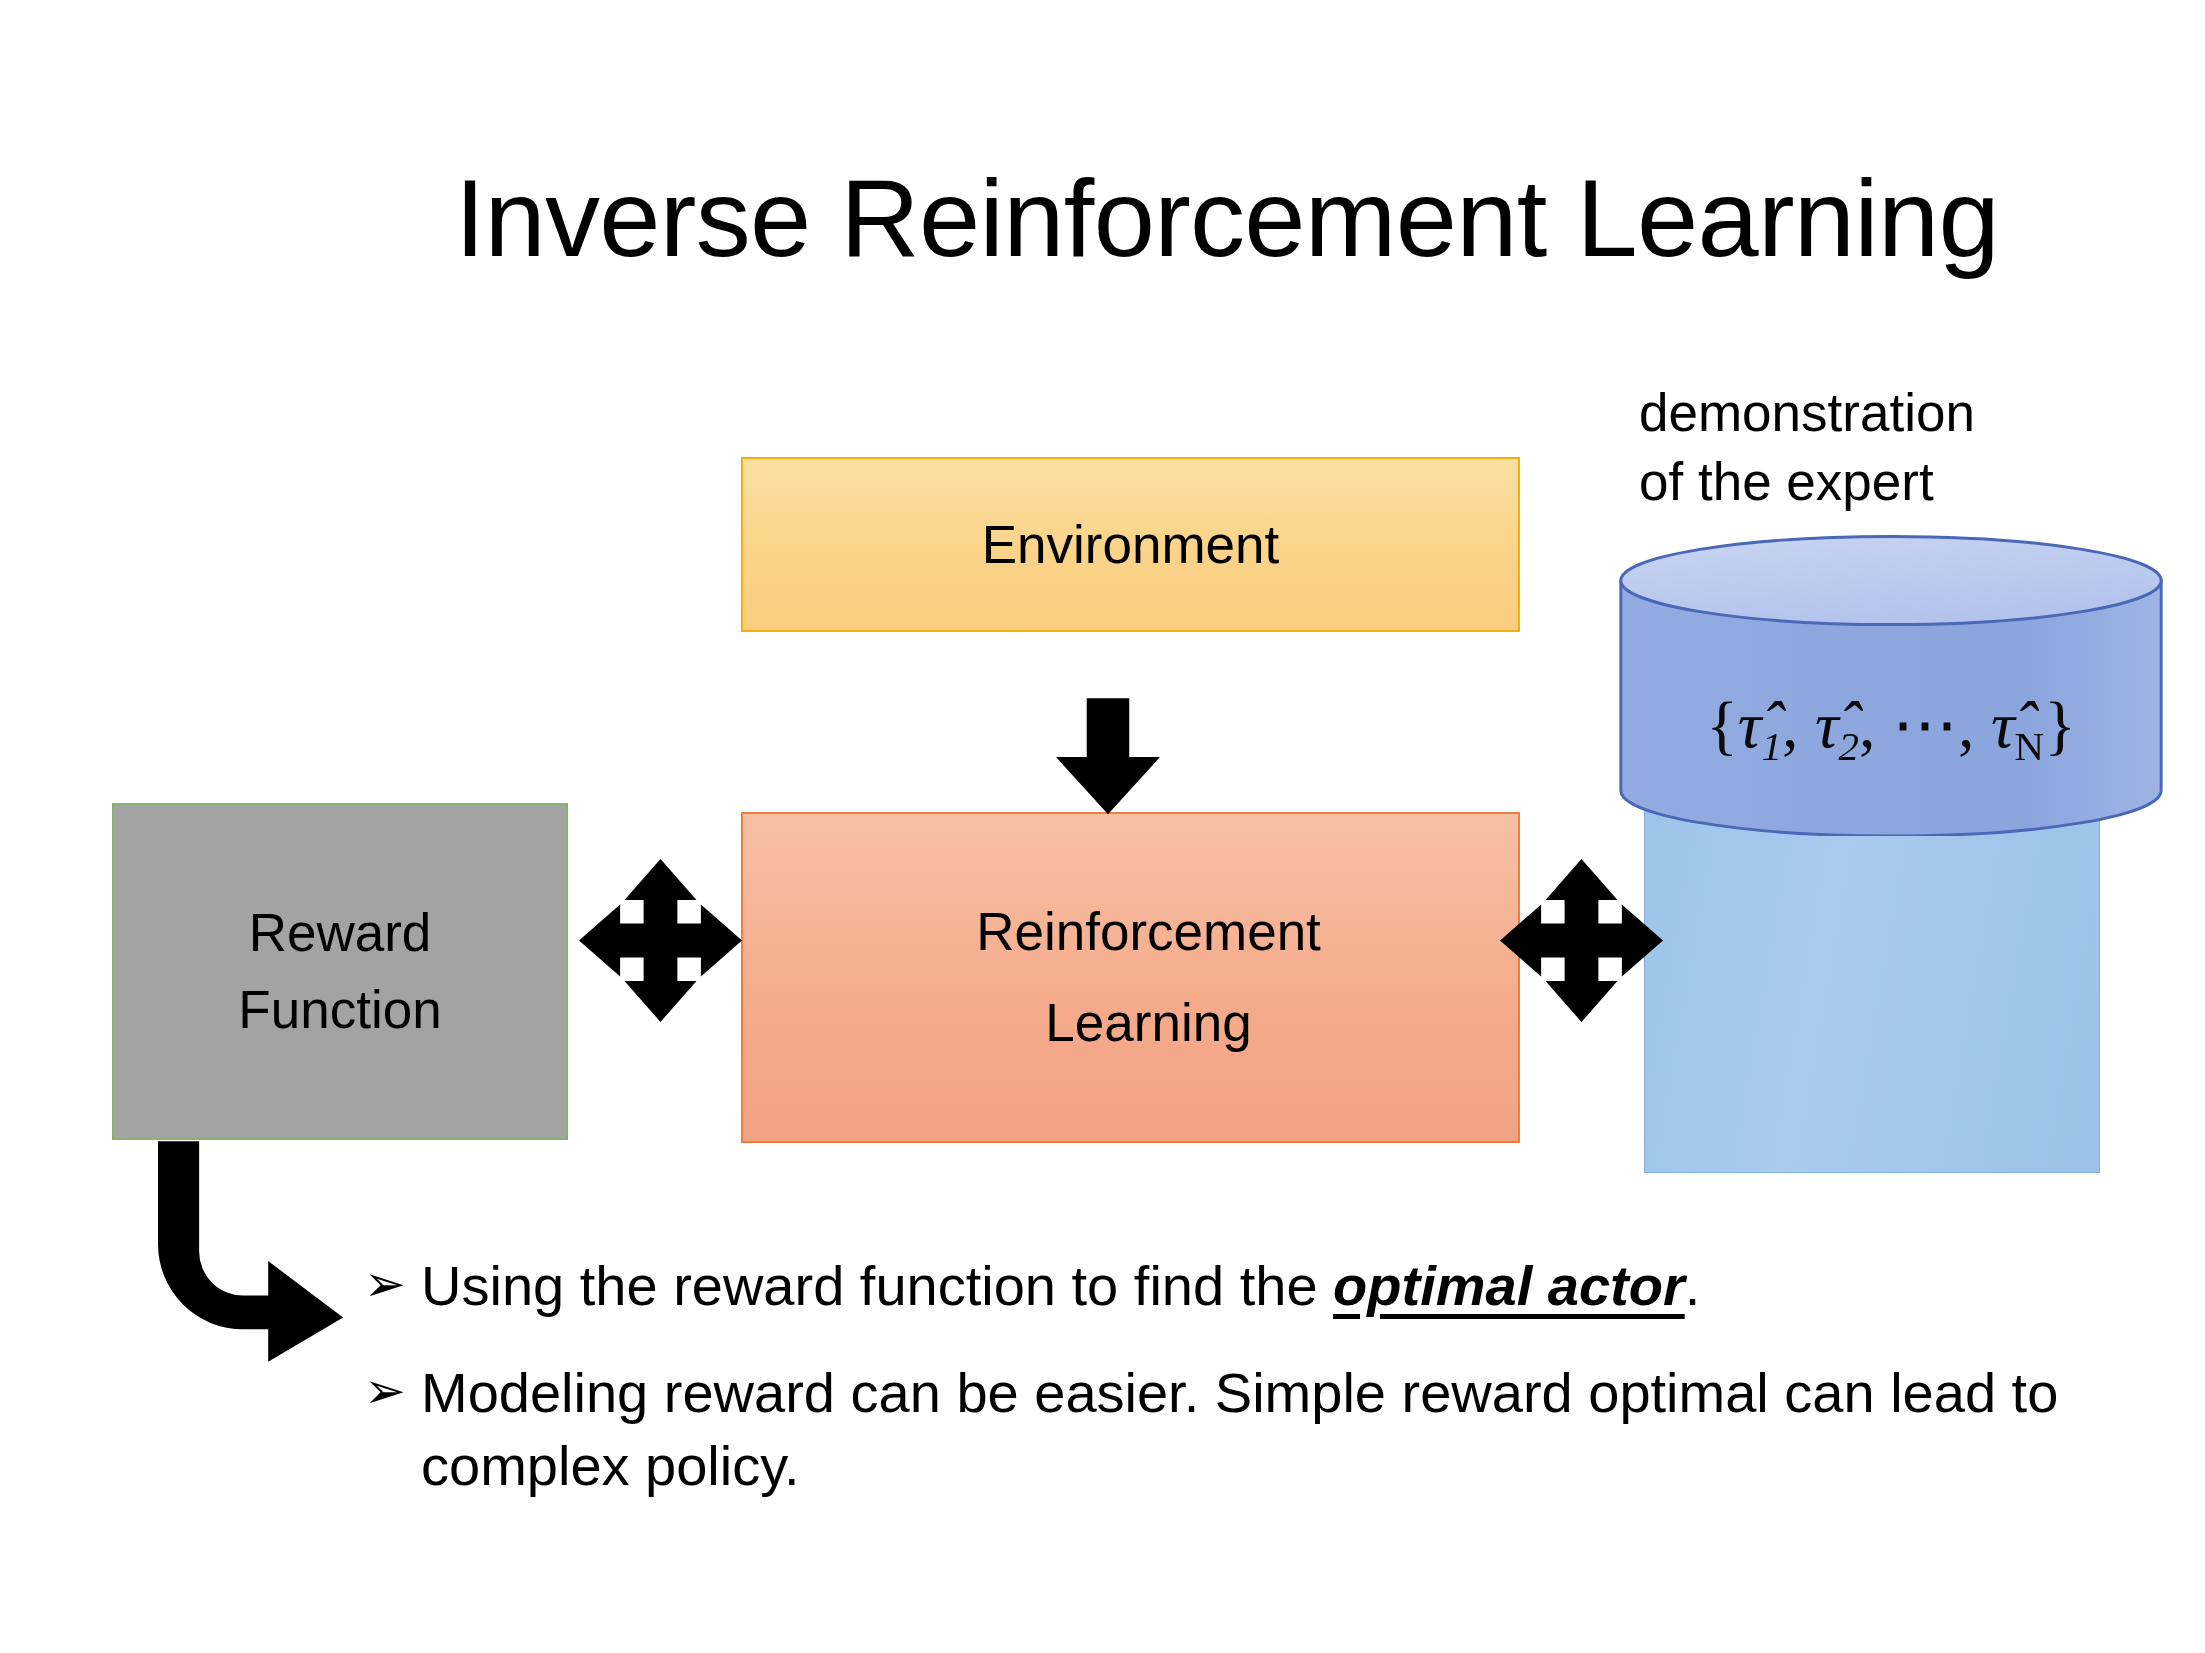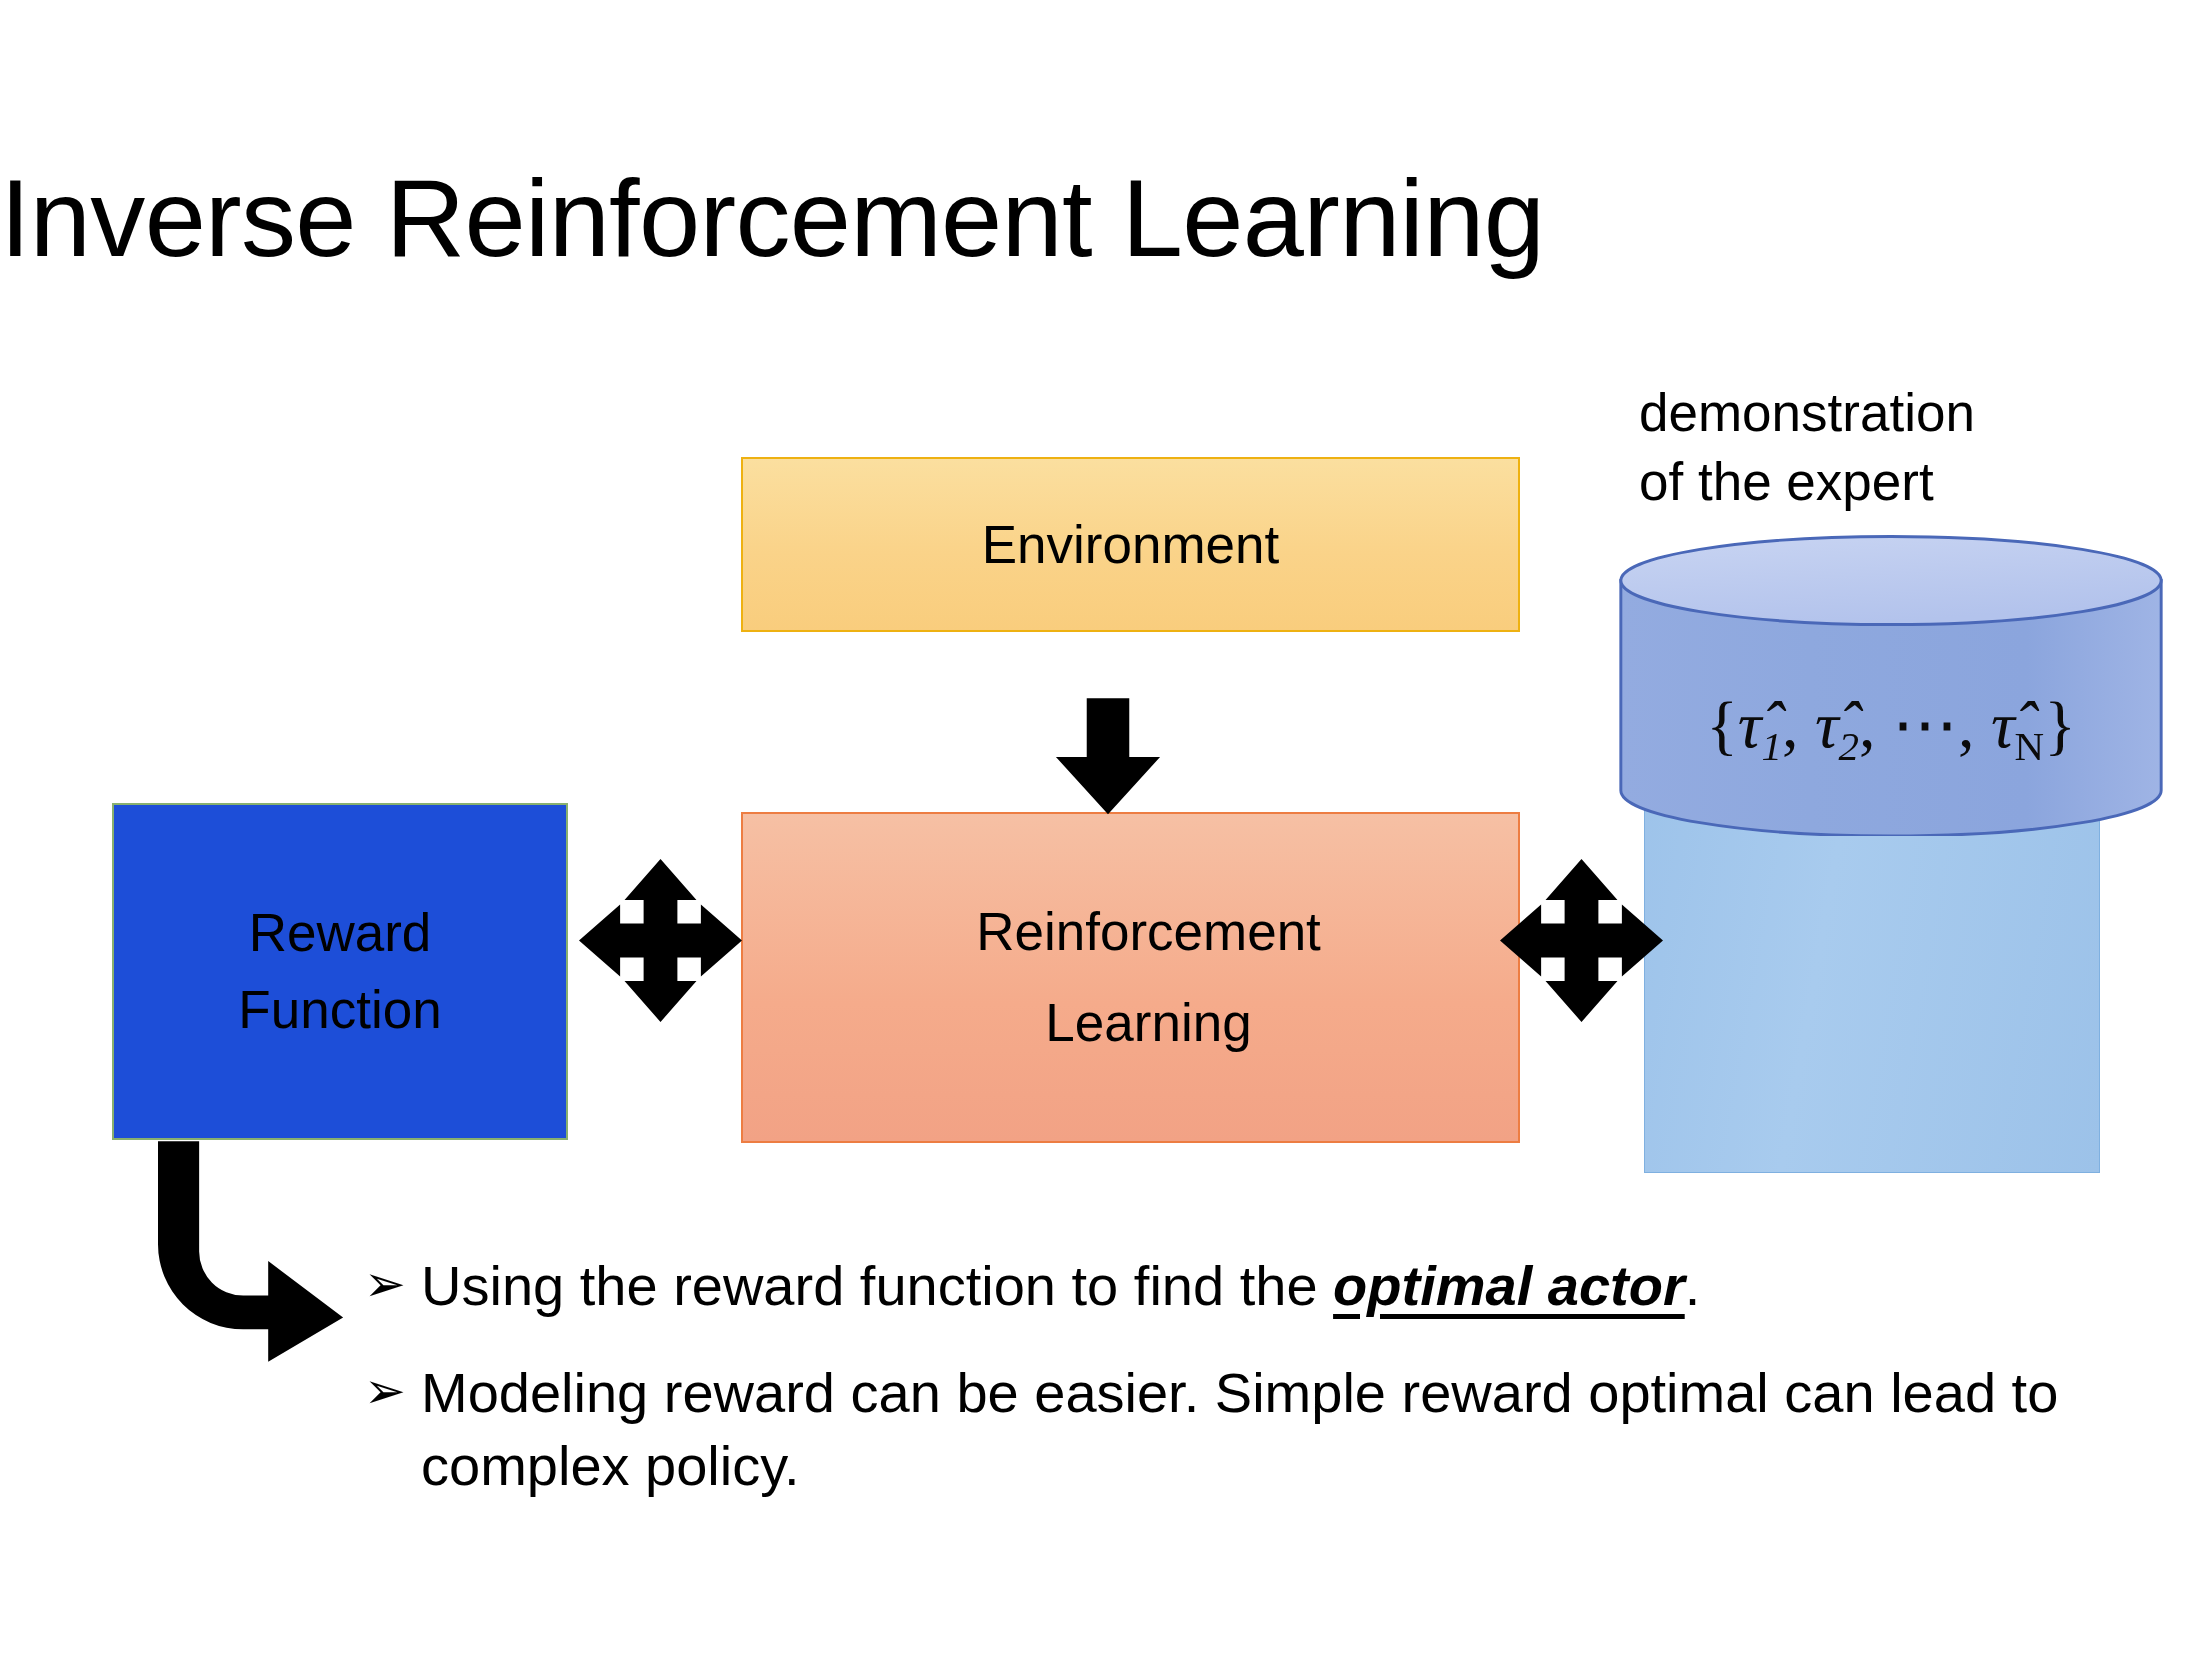--- a/index.html
+++ b/index.html
@@ -17,21 +17,21 @@
     background: #ffffff;
     overflow: hidden;
   }
 
   
   #slide-title {
     position: absolute;
     left: 0px;
     top: 160px;
     width: 1999px;
-    text-align: left;
+    text-align: right;
     font-size: 110px;
     line-height: 1.05;
     color: #000000;
     font-weight: 400;
     letter-spacing: -0.7px;
     white-space: nowrap;
   }
 
   
   .flowbox {
@@ -64,21 +64,21 @@
     border: 2.9px solid #ed7d42;
   }
   #rl-box .twoline { display: block; margin-left: 36px; }
   #rl-box .gap { display: block; height: 20.6px; }
 
   #reward-box {
     left: 112px;
     top: 803px;
     width: 456px;
     height: 337px;
-    background: #1d4ed8;
+    background: #a3a3a3;
     border: 2.9px solid #88b06f;
   }
   #reward-box .gap { display: block; height: 7.4px; }
 
   
   #demo-label {
     position: absolute;
     left: 1639px;
     top: 379px;
     width: 500px;

